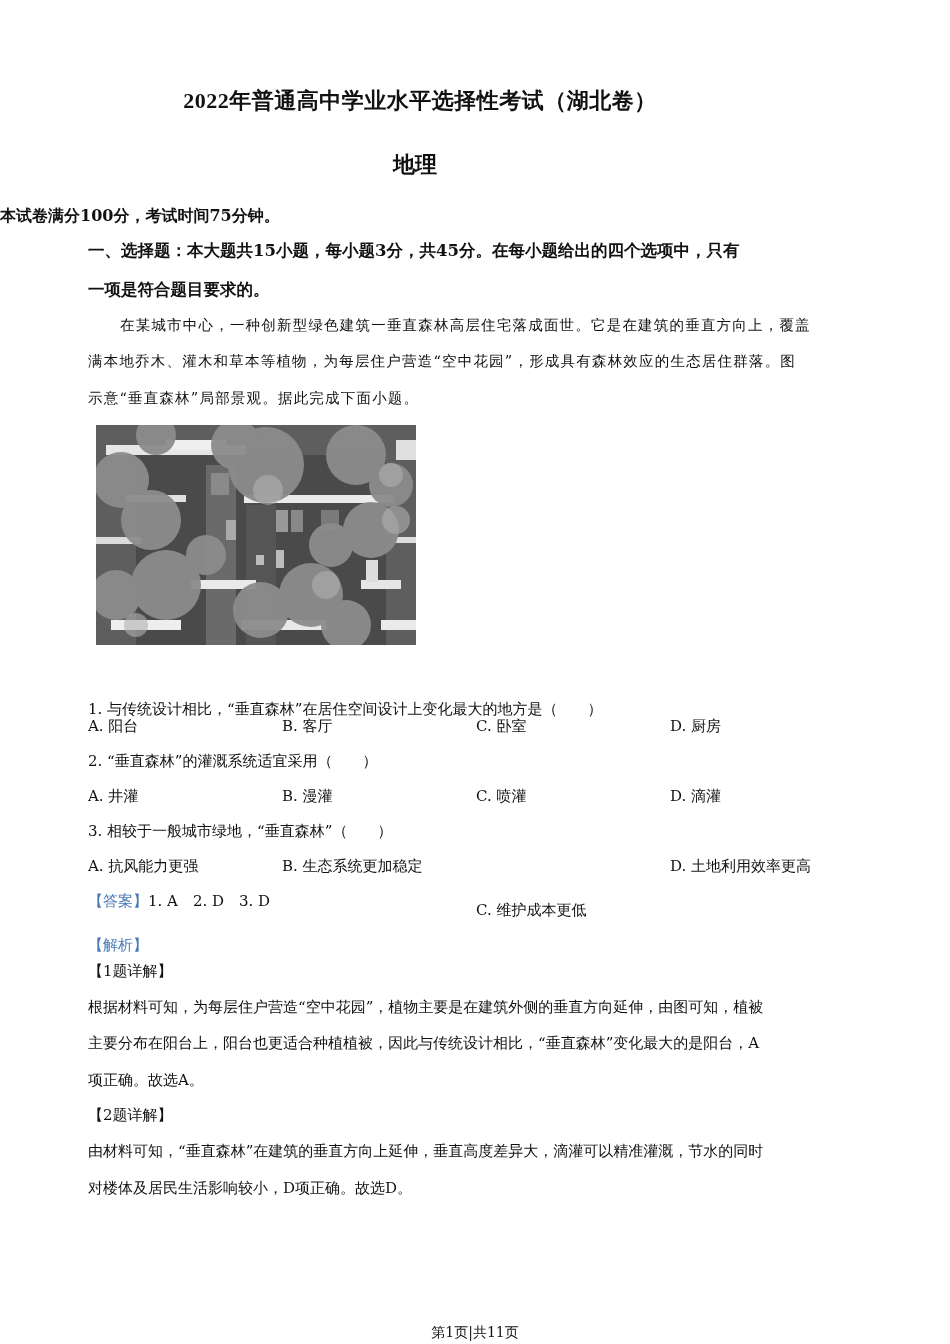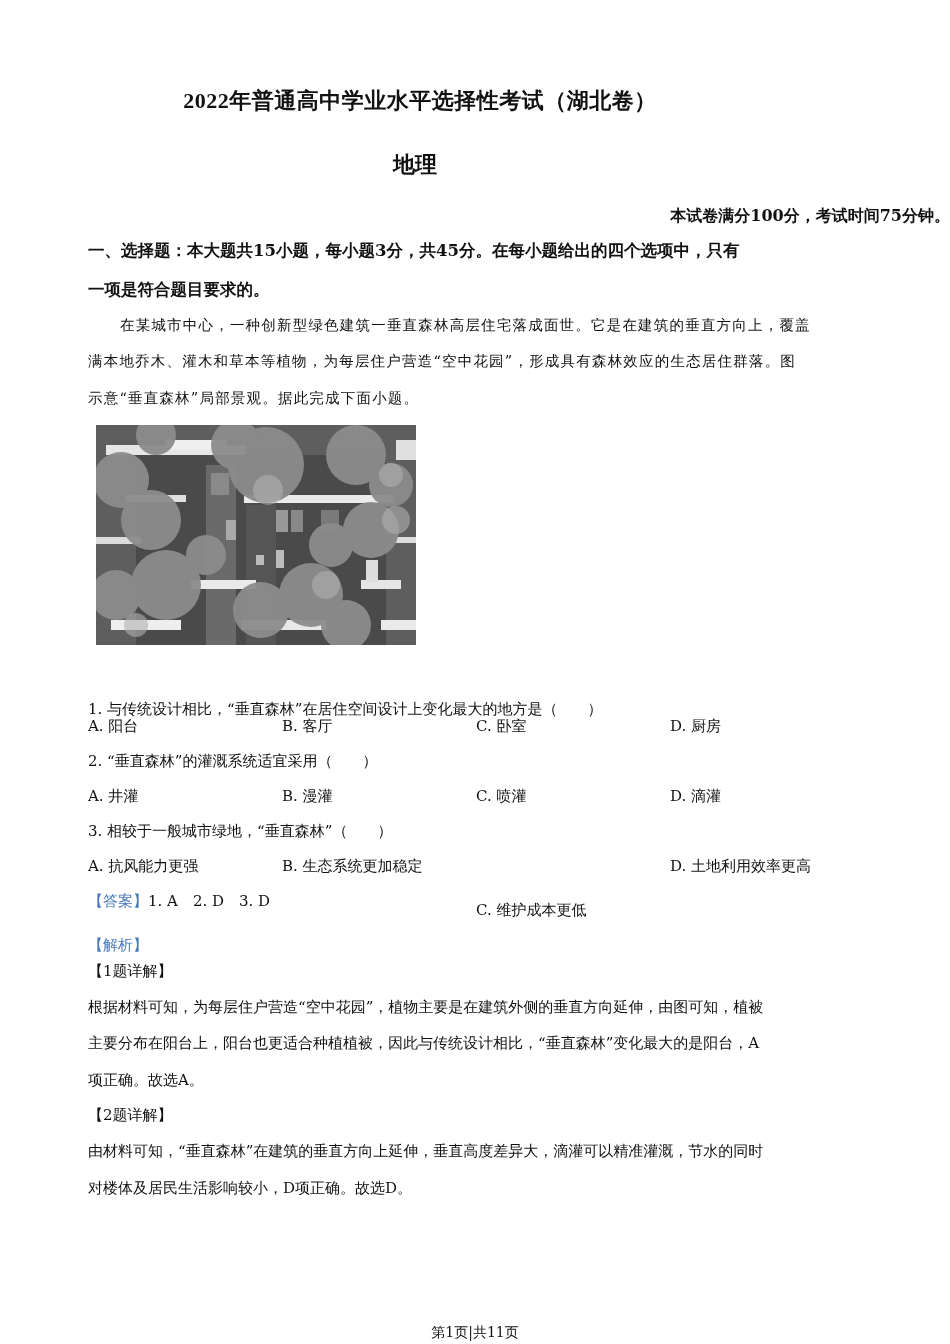--- a/index.html
+++ b/index.html
@@ -12,21 +12,21 @@
   .title {
     top: 86px; left: 0; width: 840px; text-align: center;
     font-family: "Liberation Serif", "DejaVu Serif", serif;
     font-size: 22px; font-weight: bold; letter-spacing: 0.5px;
   }
   .subject {
     top: 150px; left: 0; width: 830px; text-align: center;
     font-size: 22px; font-weight: bold;
   }
   .meta {
-    top: 206px; left: 0; width: 950px; text-align: right;
+    top: 206px; left: 0; width: 950px; text-align: left;
     font-size: 16px; font-weight: bold;
   }
   .section {
     left: 88px; font-size: 16.5px; font-weight: bold;
   }
   .para {
     left: 88px; font-size: 14.5px; letter-spacing: 1.2px;
   }
   .indent { left: 120px; }
   .img-wrap {

